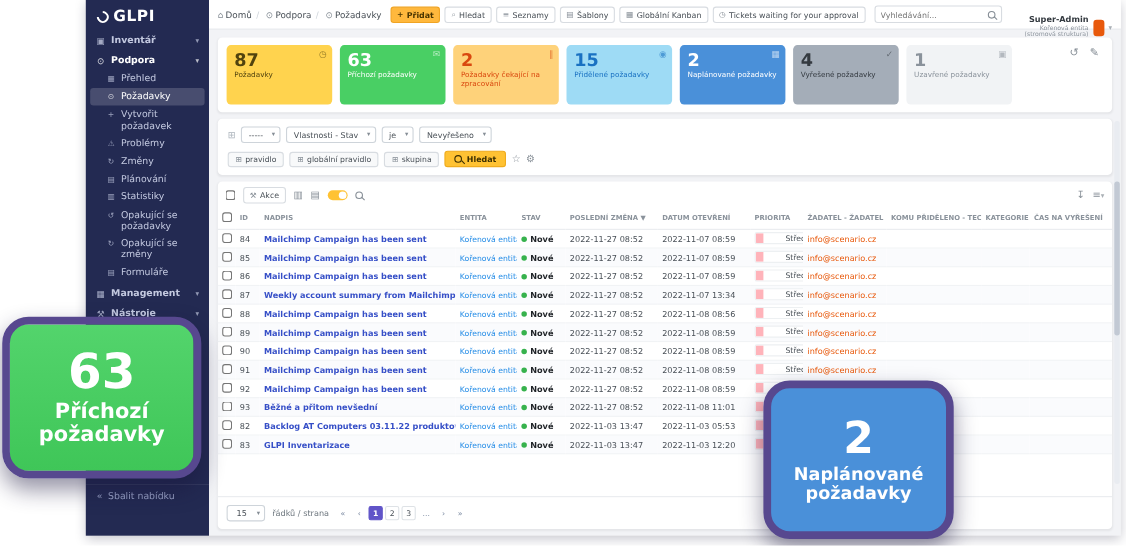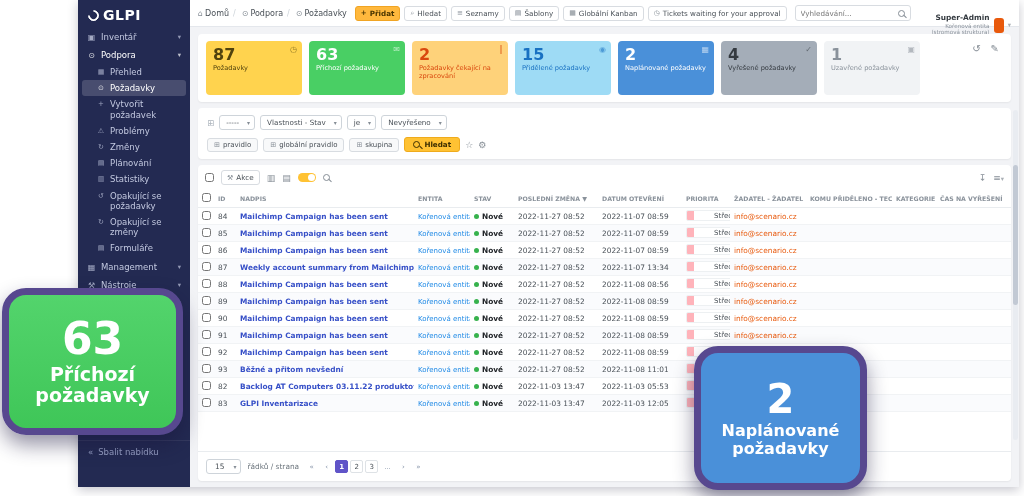--- a/index.html
+++ b/index.html
@@ -10,21 +10,21 @@
 
   .app { position:absolute; left:78px; top:0; width:941px; height:487px; display:flex; background:#f2f3f6; box-shadow:0 3px 10px rgba(30,30,60,.25); }
 
   
   .sidebar { width:112px; flex-shrink:0; background:#232a52; color:#c3c9e0; font-size:8.5px; display:flex; flex-direction:column; }
   .logo { display:flex; align-items:center; gap:4px; padding:7px 10px 5px; color:#fff; font-size:14px; font-weight:bold; letter-spacing:.5px; cursor:pointer; }
   .logo-mark { width:11px; height:11px; border:2.2px solid #fff; border-left-color:transparent; border-radius:50%; transform:rotate(45deg); }
   .menu-search { display:flex; align-items:center; gap:5px; padding:5px 10px 7px; color:#9aa3c7; cursor:pointer; }
   .sec { display:flex; align-items:center; gap:5px; padding:4px 9px; cursor:pointer; }
   .sec-ic { font-size:8px; opacity:.8; width:9px; text-align:center; }
-  .sec-lb { flex:1; }
+  .sec-lb { flex:1;font-weight:bold; }
   .chev { font-size:6.5px; opacity:.7; }
   .sec.active-sec { color:#fff; }
   .submenu { list-style:none; padding:0 0 2px; }
   .mi { display:flex; gap:5px; padding:3px 6px 3px 19px; line-height:1.2; cursor:pointer; align-items:flex-start; }
   .mi-ic { font-size:7px; opacity:.75; width:8px; flex-shrink:0; margin-top:1px; text-align:center; }
   .mi.active { background:rgba(255,255,255,.17); border-radius:3px; margin:0 4px; padding-left:15px; color:#fff; }
   .collapse-btn { margin-top:auto; margin-bottom:24px; display:flex; gap:5px; align-items:center; padding:6px 10px; color:#9aa3c7; cursor:pointer; border-top:1px solid rgba(255,255,255,.08); }
 
   
   .main { flex:1; min-width:0; display:flex; flex-direction:column; }
@@ -634,21 +634,21 @@
               <td></td>
             </tr>
 
             <tr>
               <td><input type="checkbox" class="cb" style=""></td>
               <td>83</td>
               <td><a class="tlink">GLPI Inventarizace</a></td>
               <td><a class="elink">Kořenová entita</a></td>
               <td><span class="dot"></span><span class="stat">Nové</span></td>
               <td>2022-11-03 13:47</td>
-              <td>2022-11-03 12:05</td>
+              <td>2022-11-03 12:20</td>
               <td><span class="prio">
                   <span class="prio-sw"></span>
                   <span class="prio-tx">Střední</span>
                 </span></td>
               <td><a class="rlink">info@scenario.cz</a></td>
               <td></td>
               <td></td>
               <td></td>
             </tr>
           </tbody>

